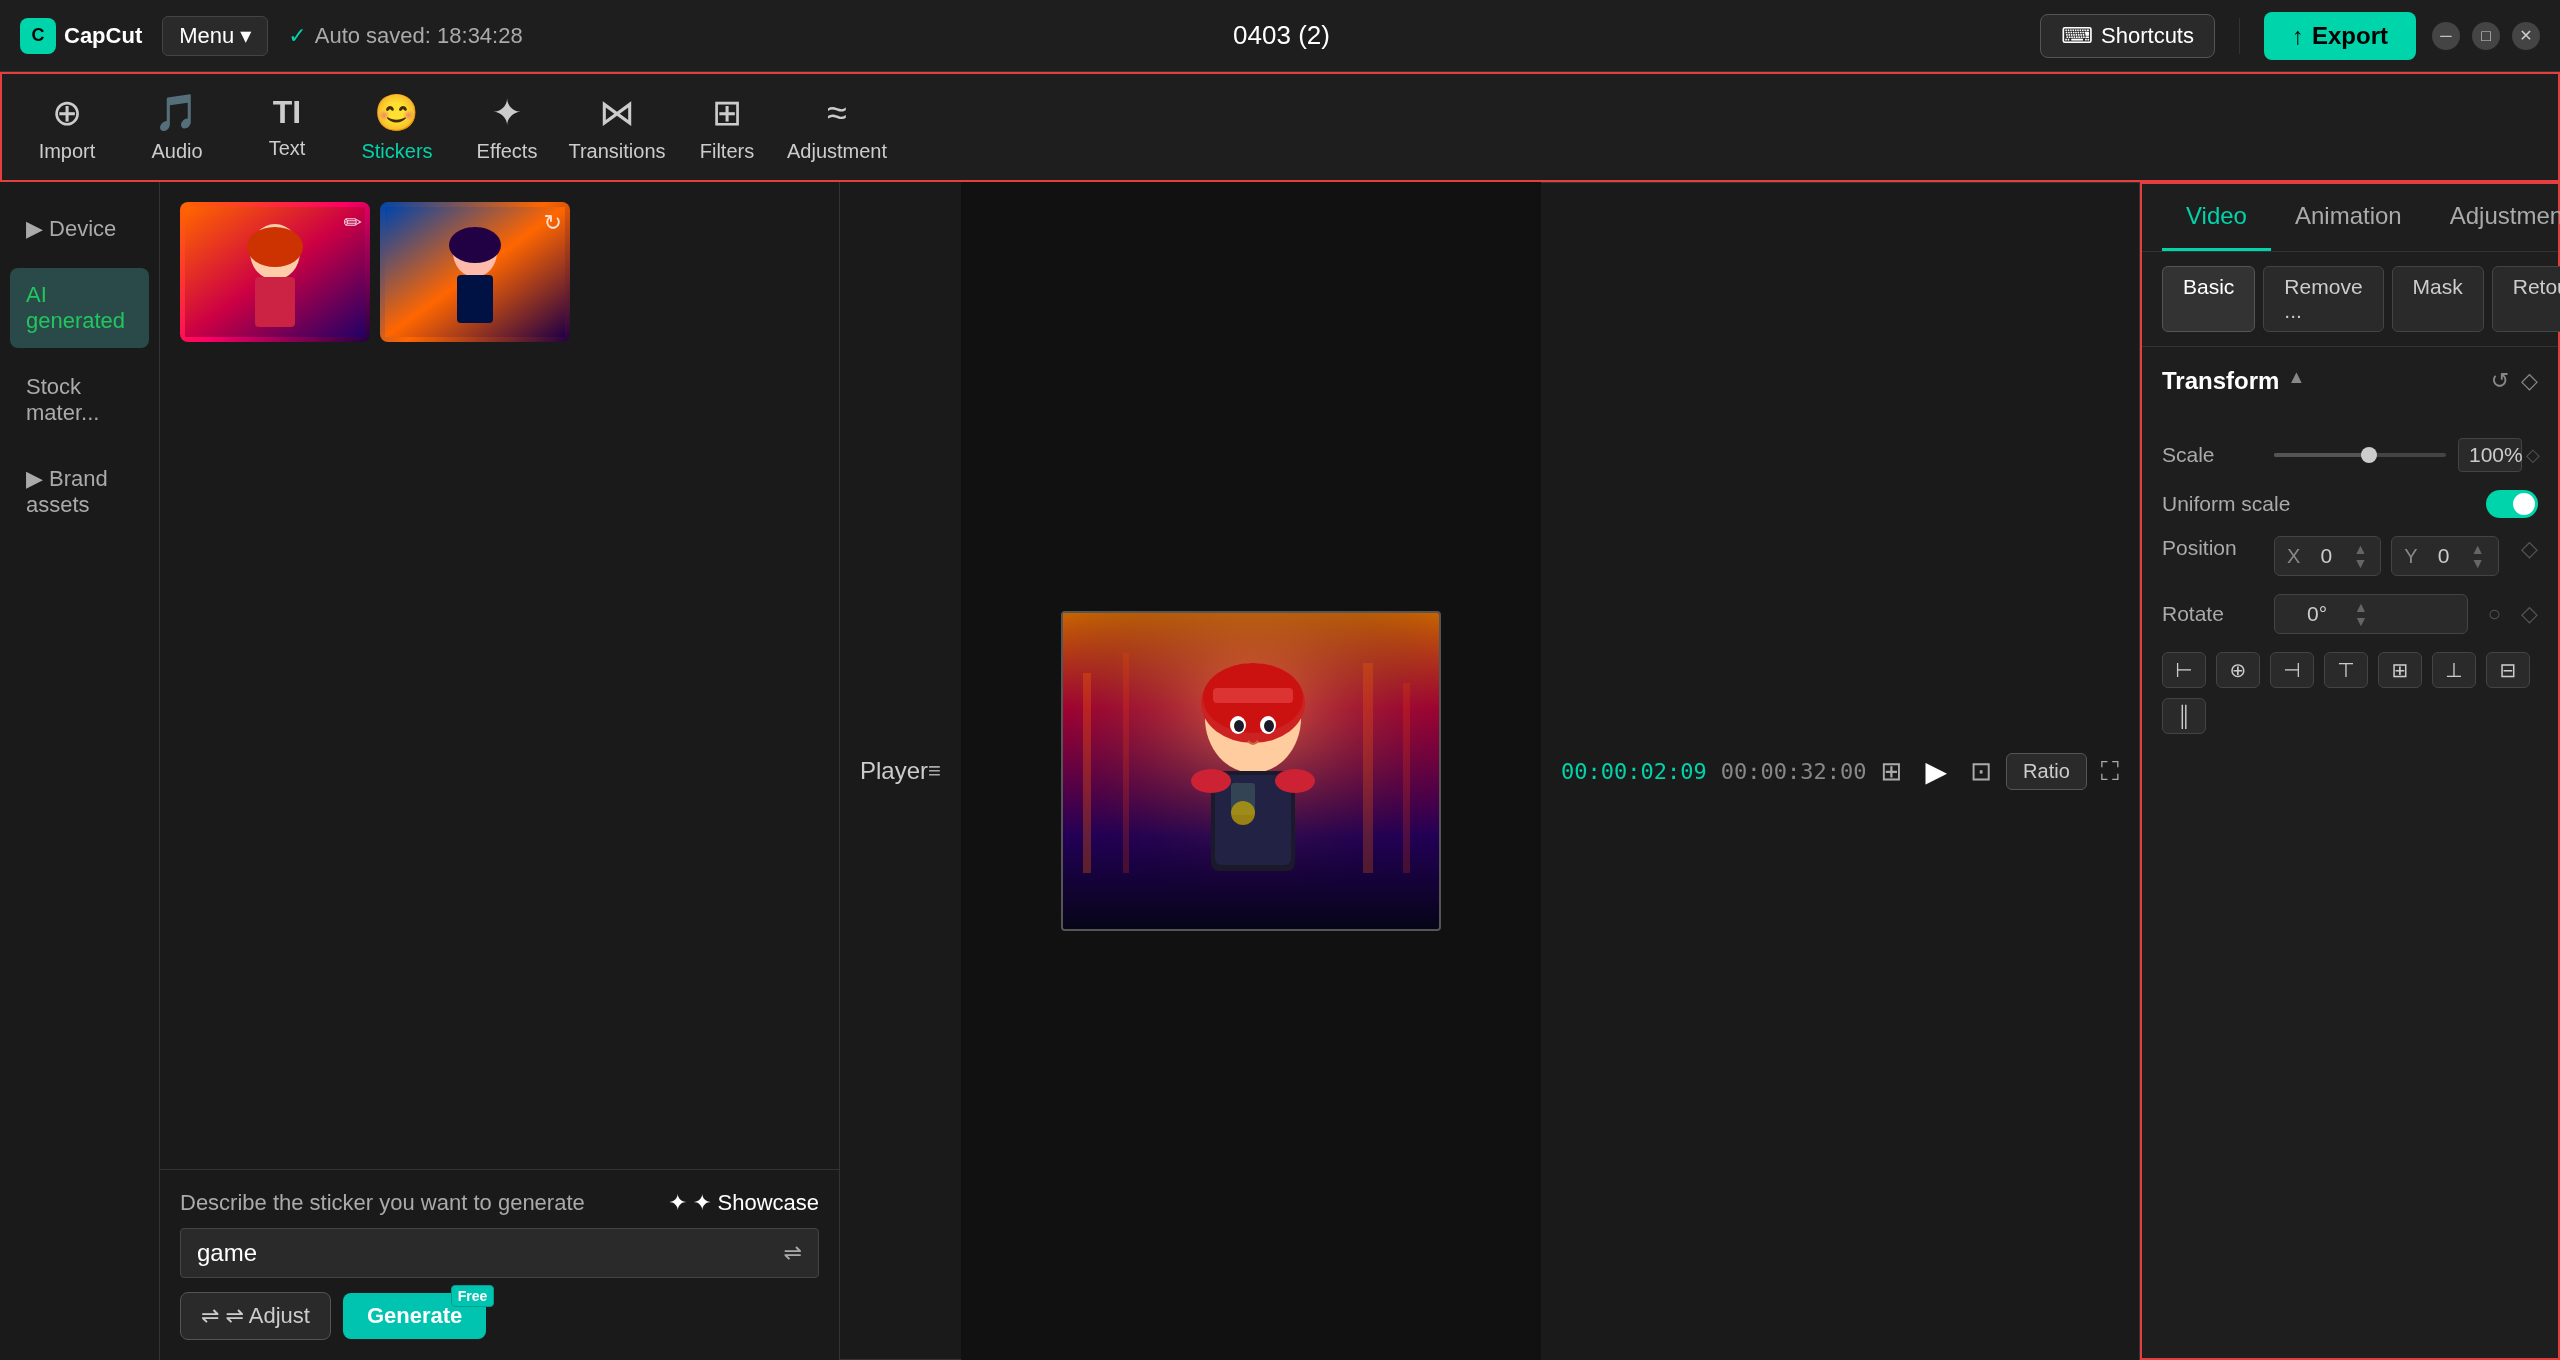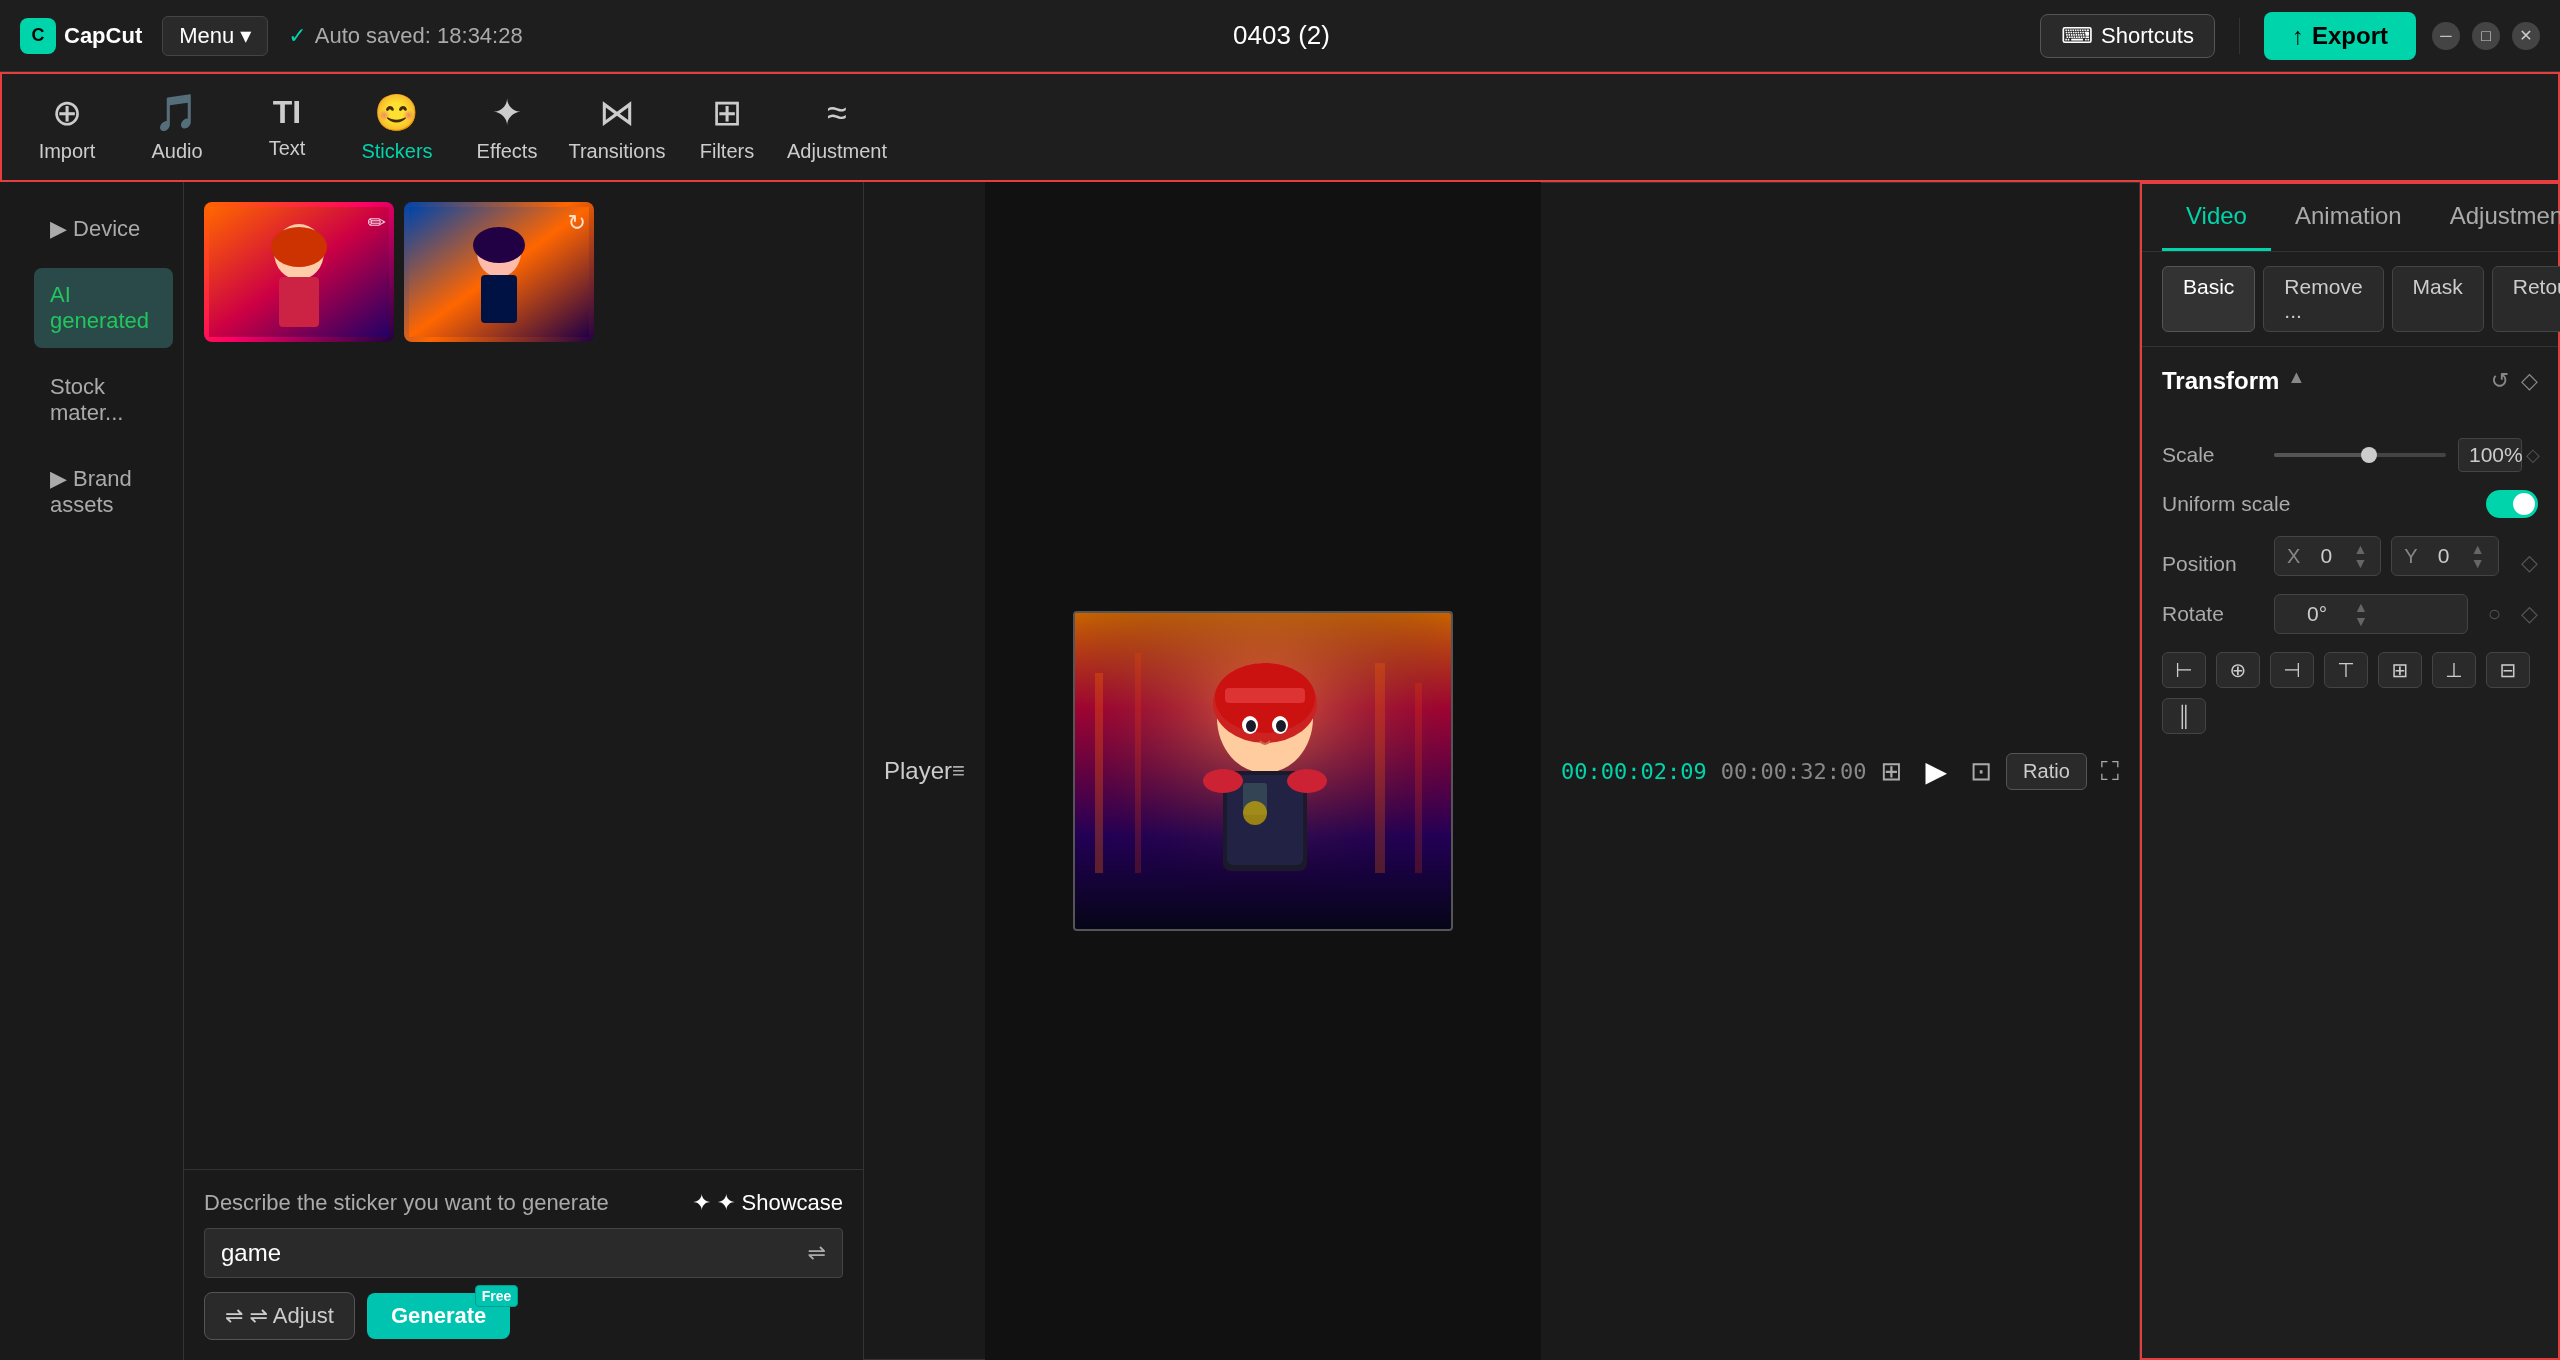--- a/index.html
+++ b/index.html
@@ -164,21 +164,20 @@
 
     
     .left-panel {
       width: 160px;
       background: #1a1a1a;
       border-right: 1px solid #333;
       padding: 20px 10px;
       display: flex;
       flex-direction: column;
       gap: 12px;
-      margin-left: 24px;
     }
     .left-panel-item {
       padding: 14px 16px;
       border-radius: 8px;
       cursor: pointer;
       font-size: 22px;
       color: #aaa;
       display: flex;
       align-items: center;
       gap: 8px;
@@ -553,21 +552,21 @@
       background: #fff;
       border-radius: 50%;
       position: absolute;
       top: 3px;
       right: 3px;
     }
 
     
     .position-row {
       display: flex;
-      align-items: flex-end;
+      align-items: flex-start;
       margin-bottom: 18px;
       gap: 12px;
     }
     .pos-label {
       width: 100px;
       font-size: 21px;
       color: #aaa;
     }
     .pos-fields {
       display: flex;

